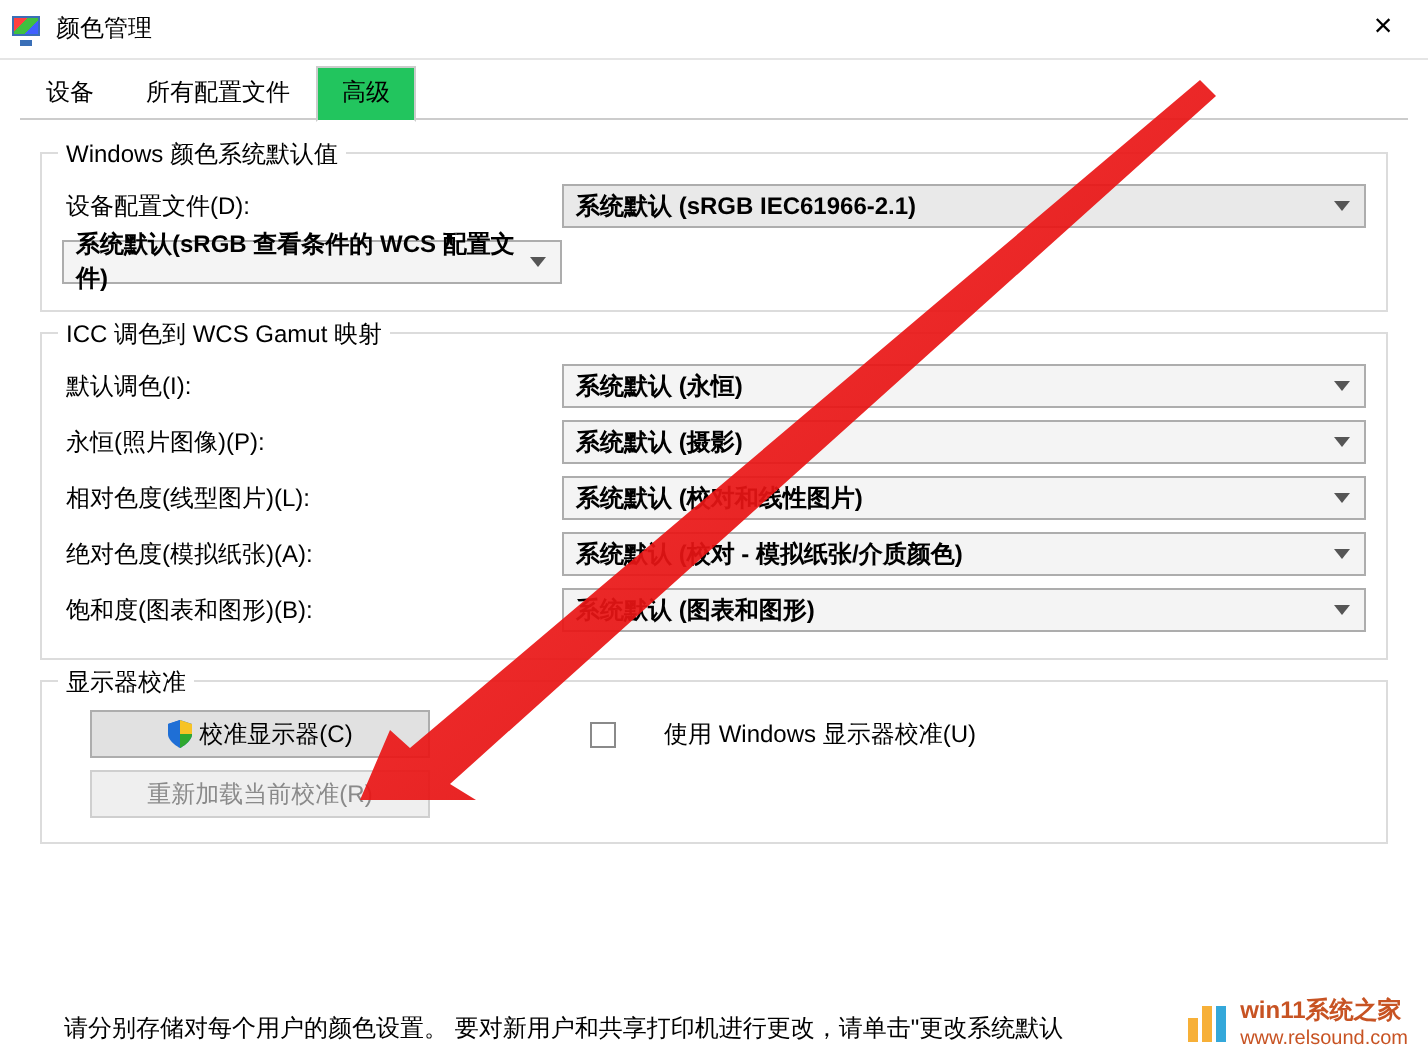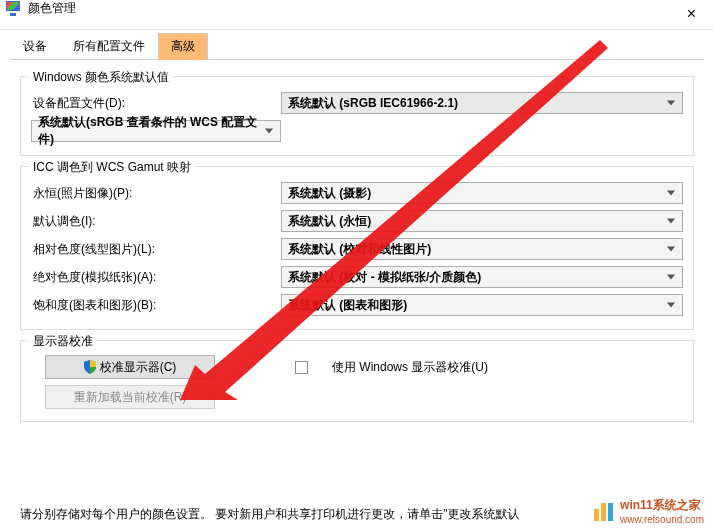--- a/index.html
+++ b/index.html
@@ -9,21 +9,21 @@
     font-family: "Microsoft YaHei", "Segoe UI", sans-serif;
     font-size: 12px;
     background: #fff;
     color: #000;
     overflow: hidden;
     position: relative;
   }
   .titlebar {
     height: 30px;
     display: flex;
-    align-items: flex-start;
+    align-items: center;
     padding: 0 0 0 6px;
     border-bottom: 1px solid #e5e5e5;
   }
   .app-icon {
     width: 16px; height: 16px;
     margin-right: 6px;
     display: inline-block;
     position: relative;
   }
   .app-icon .mon {
@@ -62,21 +62,21 @@
   .tab {
     padding: 4px 12px 5px 12px;
     border: 1px solid transparent;
     border-bottom: none;
     position: relative;
     z-index: 1;
     cursor: default;
   }
   .tab.active {
     border-color: #ccc;
-    background: #fdba74;
+    background: #22c55e;
     border-bottom: 1px solid #fff;
     margin-bottom: -1px;
     z-index: 2;
   }
   .content {
     position: absolute;
     top: 60px; left: 0; right: 0; bottom: 0;
     padding: 10px 20px 0 20px;
   }
   .groupbox {
@@ -155,21 +155,21 @@
     align-items: center;
     gap: 24px;
   }
   .chk-box {
     width: 13px; height: 13px;
     border: 1px solid #8a8a8a;
     background: #fff;
   }
   .footer-text {
     position: absolute;
-    left: 20px; right: 20px;
+    left: 32px; right: 20px;
     bottom: 6px;
     font-size: 12px;
     white-space: nowrap;
     overflow: hidden;
   }
   
   .arrow-overlay {
     position: absolute;
     top: 0; left: 0;
     pointer-events: none;
@@ -226,29 +226,29 @@
     <div class="row">
       <div class="combo alt">
         <span>系统默认(sRGB 查看条件的 WCS 配置文件)</span>
       </div>
     </div>
   </div>
 
   <div class="groupbox">
     <div class="legend">ICC 调色到 WCS Gamut 映射</div>
     <div class="row">
+      <label>默认调色(I):</label>
+      <div class="combo alt">
+        <span>系统默认 (永恒)</span>
+      </div>
+    </div>
+    <div class="row">
       <label>永恒(照片图像)(P):</label>
       <div class="combo alt">
         <span>系统默认 (摄影)</span>
-      </div>
-    </div>
-    <div class="row">
-      <label>默认调色(I):</label>
-      <div class="combo alt">
-        <span>系统默认 (永恒)</span>
       </div>
     </div>
     <div class="row">
       <label>相对色度(线型图片)(L):</label>
       <div class="combo alt">
         <span>系统默认 (校对和线性图片)</span>
       </div>
     </div>
     <div class="row">
       <label>绝对色度(模拟纸张)(A):</label>

